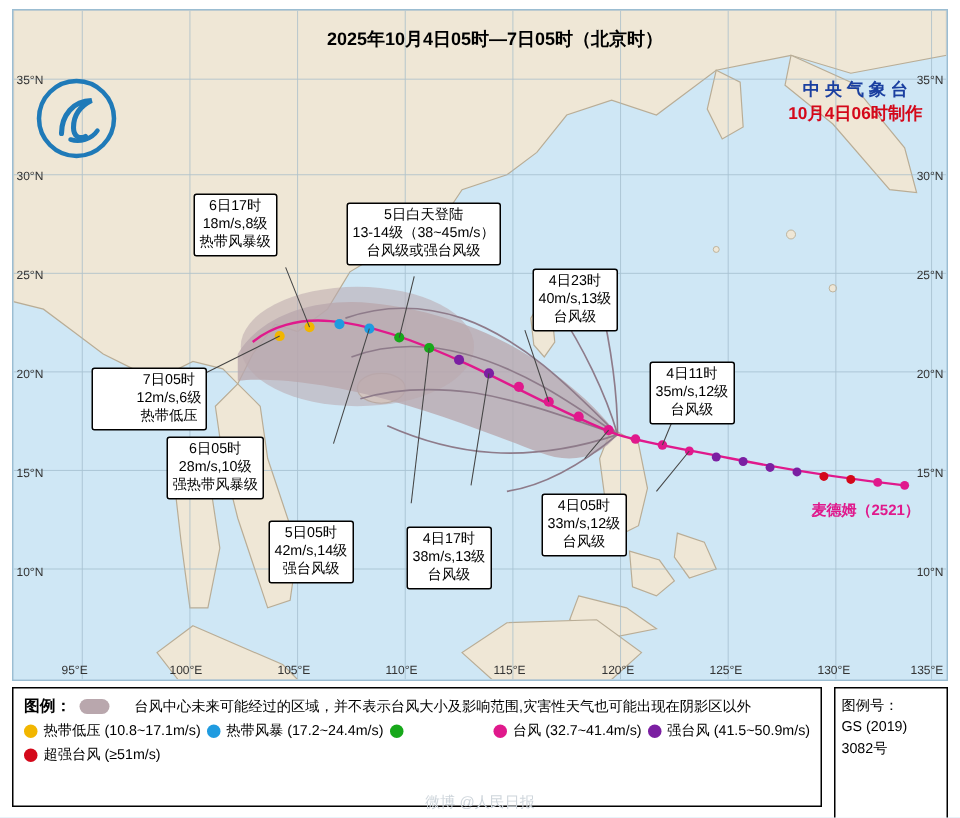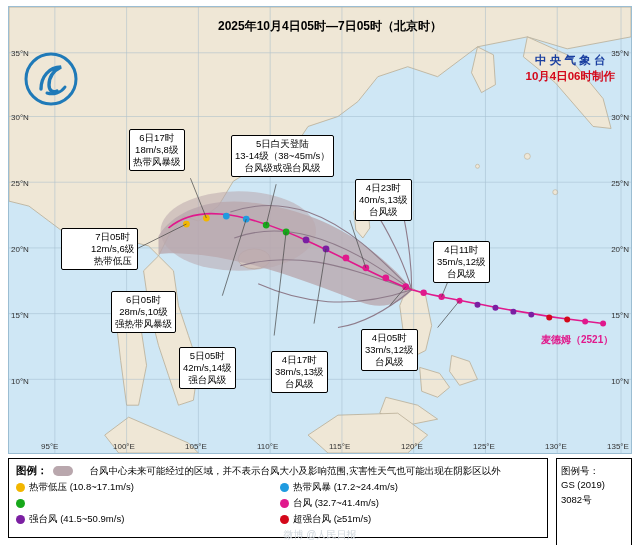--- a/index.html
+++ b/index.html
@@ -29,21 +29,21 @@
   
   .tick{position:absolute;font-size:8px;color:#333;}
   .tick.bot{bottom:2px;}
   .tick.left{left:2px;}
   .tick.right{right:2px;}
 
   
   .legend{position:absolute;left:8px;top:458px;width:540px;height:80px;border:1px solid #000;box-sizing:border-box;background:#fff;padding:5px 7px;}
   .legend-title{font-size:10.5px;font-weight:bold;}
   .legend-row1{display:flex;align-items:center;gap:5px;margin-bottom:3px;}
-  .legend-grid{display:grid;grid-template-columns:1fr 1fr;row-gap:3px;column-gap:4px;font-size:9.5px;}
+  .legend-grid{display:grid;grid-template-columns:1fr 1fr 1fr 1fr 1fr;row-gap:3px;column-gap:4px;font-size:9.5px;}
   .legend-item{display:flex;align-items:center;gap:4px;white-space:nowrap;}
   .dot{width:9px;height:9px;border-radius:50%;display:inline-block;flex:0 0 auto;}
   .shadeswatch{width:20px;height:10px;border-radius:5px;background:#b9a7ad;display:inline-block;flex:0 0 auto;}
   .legend-note{font-size:9.5px;margin-left:12px;}
 
   .chartno{position:absolute;left:556px;top:458px;width:76px;height:104px;border:1px solid #000;box-sizing:border-box;background:#fff;padding:5px 4px;font-size:9.5px;line-height:1.5;}
 
   .weibo{position:absolute;left:0;top:528px;width:640px;text-align:center;font-size:10px;color:#9aa3ab;}
   .weibo .wb{color:#cfd6dc;}
 </style>
@@ -193,21 +193,21 @@
       <div>40m/s,13级</div>
       <div>台风级</div>
     </div>
 
     <div class="lbl" style="left:424px;top:234px;">
       <div>4日11时</div>
       <div>35m/s,12级</div>
       <div>台风级</div>
     </div>
 
-    <div class="lbl" style="left:52px;top:221px;padding-left:29px;">
+    <div class="lbl" style="left:52px;top:238px;padding-left:29px;">
       <div>7日05时</div>
       <div>12m/s,6级</div>
       <div>热带低压</div>
     </div>
 
     <div class="lbl" style="left:62px;top:284px;margin-left:40px;">
       <div>6日05时</div>
       <div>28m/s,10级</div>
       <div>强热带风暴级</div>
     </div>

